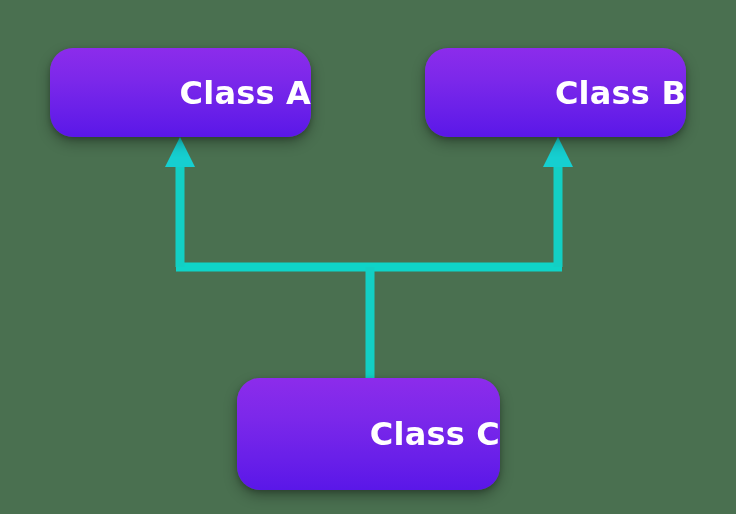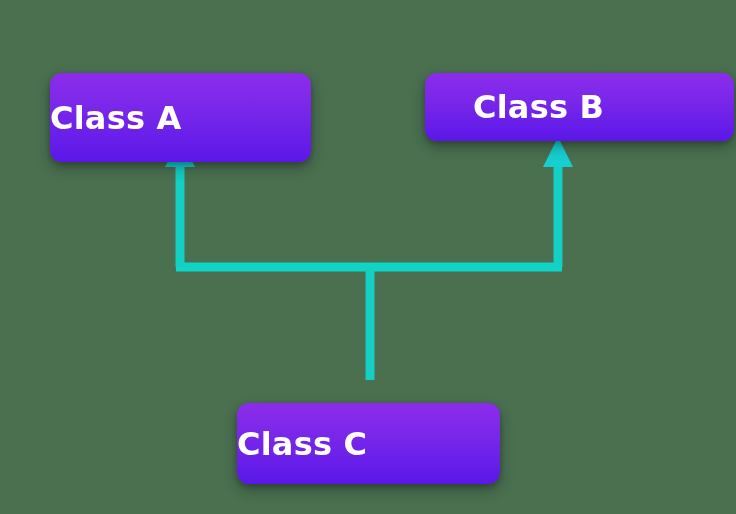--- a/index.html
+++ b/index.html
@@ -25,55 +25,53 @@
     left: 0;
     top: 0;
     width: 736px;
     height: 514px;
     z-index: 1;
   }
   
   .class-box {
     position: absolute;
     z-index: 2;
-    border-radius: 12px;
+    border-radius: 23px;
     background-image: linear-gradient(180deg, #8c2ceb 0%, #7c28ea 35%, #6a20e9 70%, #5a17e8 100%);
     box-shadow: 0 6px 14px rgba(0, 0, 0, 0.30), 0 2px 5px rgba(0, 0, 0, 0.20);
     display: flex;
     align-items: center;
-    justify-content: flex-start;
-    margin-top: 25px;
+    justify-content: flex-end;
   }
   .class-box-label {
     color: #ffffff;
     font-size: 32px;
     font-weight: bold;
     letter-spacing: 0.2px;
     line-height: 1;
     white-space: nowrap;
     user-select: none;
   }
   #class-a-box {
     left: 50px;
     top: 48px;
     width: 261px;
     height: 89px;
   }
   #class-b-box {
     left: 425px;
     top: 48px;
     width: 261px;
-    height: 68px;
-    padding-left: 48px;
+    height: 89px;
   }
   #class-c-box {
     left: 237px;
     top: 378px;
     width: 263px;
-    height: 81px;
+    height: 112px;
   }
   
   #extends-label {
     position: absolute;
     z-index: 3;
     left: 320px;
     top: 230px;
     color: #2d2d5f;
     font-size: 25px;
     font-weight: normal;

